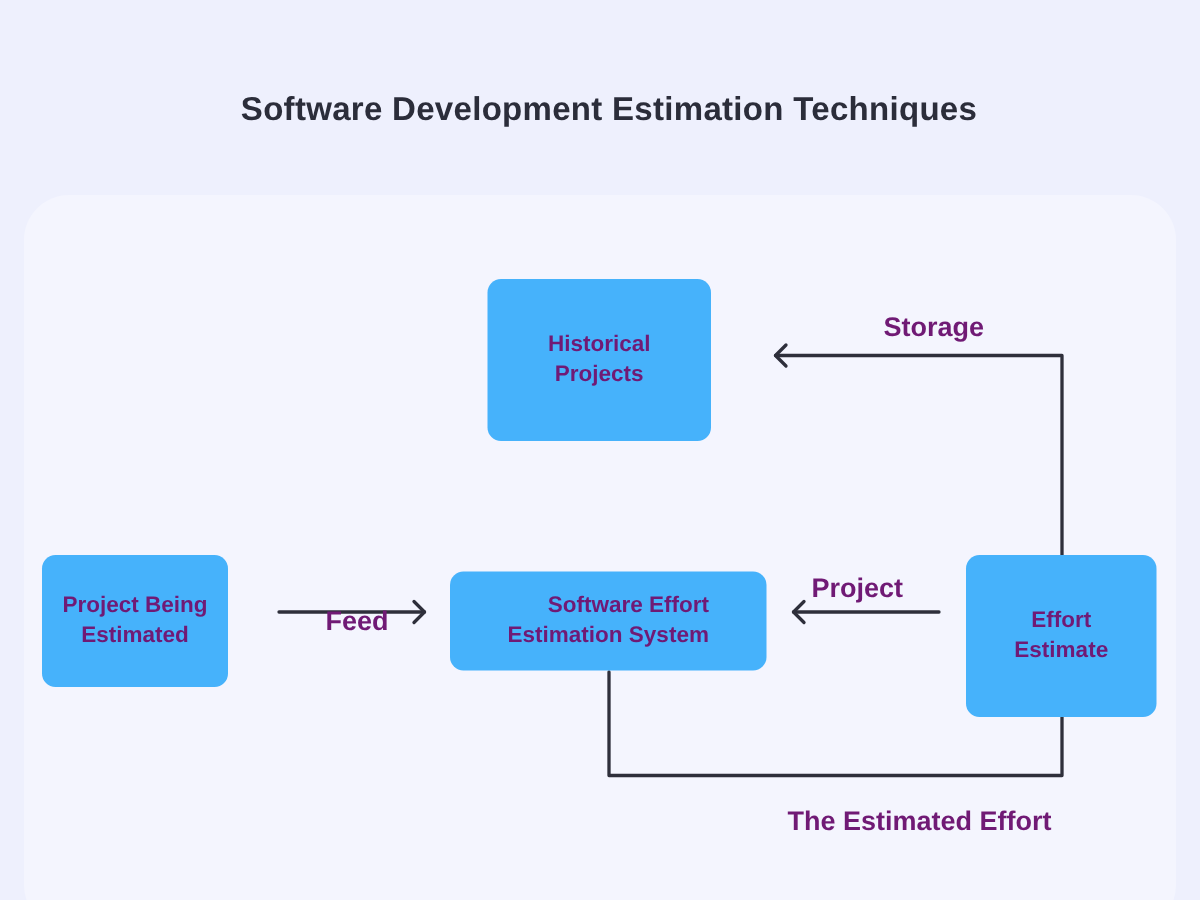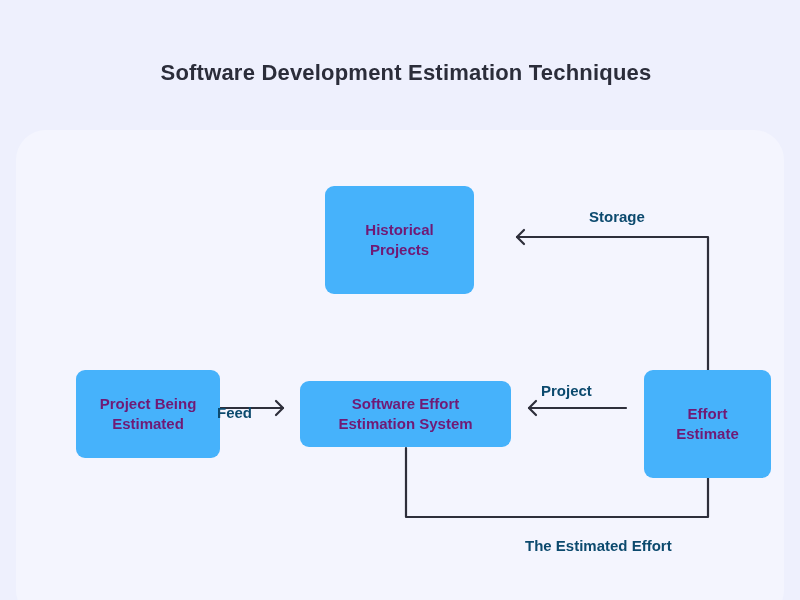--- a/index.html
+++ b/index.html
@@ -17,21 +17,21 @@
   .panel {
     position:absolute; left:16px; top:130px; width:768px; height:490px;
     background:#f4f5fe; border-radius:30px;
   }
   .node {
     position:absolute; background:#46b2fb; border-radius:9px;
     color:#701a75; font-size:15px; font-weight:bold; text-align:center;
     display:flex; align-items:center; justify-content:center; line-height:20px;
   }
   .label {
-    position:absolute; font-size:15px; font-weight:bold; color:#0c4a6e;
+    position:absolute; font-size:18px; font-weight:bold; color:#701a75;
     white-space:nowrap;
   }
   svg.edges { position:absolute; left:0; top:0; }
 </style>
 </head>
 <body>
 
 <div class="title">Software Development Estimation Techniques</div>
 
 <div class="panel"></div>
@@ -59,27 +59,27 @@
       <polyline points="701,470 708,463 715,470"></polyline>
     </g>
   </g>
 </svg>
 
 <div class="node" style="left:325px; top:186px; width:149px; height:108px;">
   <span style="white-space:pre-line;">Historical
 Projects</span>
 </div>
 
-<div class="node" style="left:28px; top:370px; width:144px; height:88px;margin-left:48px;">
+<div class="node" style="left:28px; top:370px; width:124px; height:88px;">
   <span style="white-space:pre-line;">Project Being
 Estimated</span>
 </div>
 
 <div class="node" style="left:300px; top:381px; width:211px; height:66px;">
-  <span style="white-space:pre-line;">Software Effort
+  <span style="white-space:pre-line;text-align:right;">Software Effort
 Estimation System</span>
 </div>
 
 <div class="node" style="left:644px; top:370px; width:127px; height:108px;">
   <span style="white-space:pre-line;">Effort
 Estimate</span>
 </div>
 
 <div class="label" style="left:217px; top:404px;">Feed</div>
 <div class="label" style="left:541px; top:382px;">Project</div>

